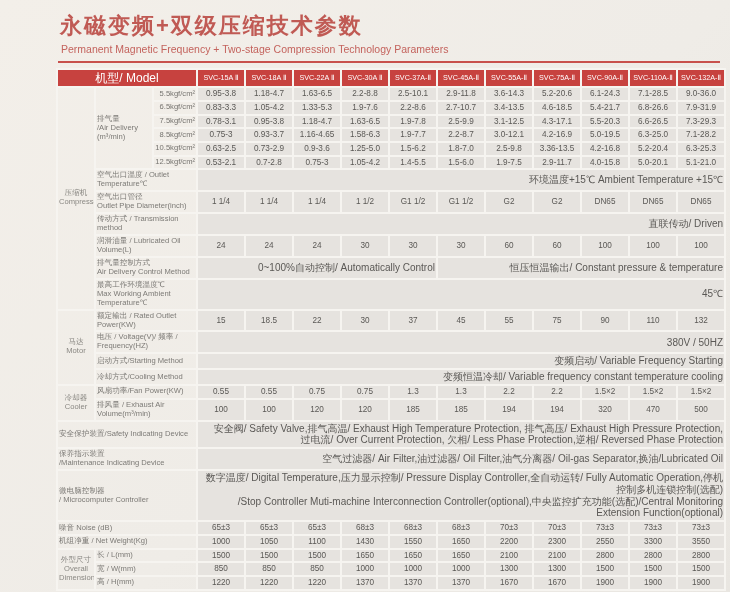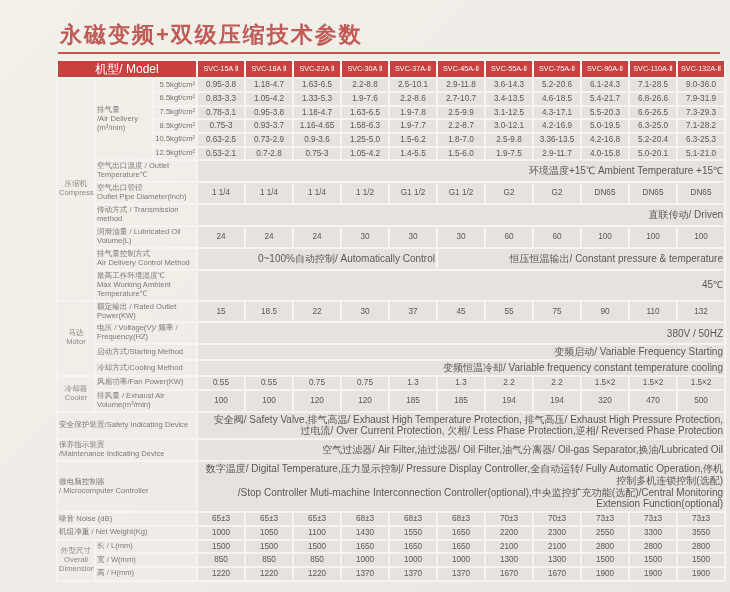--- a/index.html
+++ b/index.html
@@ -7,21 +7,21 @@
     width:730px;height:592px;
     background:#efece7;
     font-family:"Liberation Sans", sans-serif;
     color:#555;
     overflow:hidden;
   }
   .page{
     width:730px;height:592px;
     background:linear-gradient(135deg,#f3efe9 0%,#efece7 55%,#e9e6e1 100%);
     box-sizing:border-box;
-    padding:18px 8px 0 56px;
+    padding:9px 8px 0 56px;
   }
   .title{
     color:#c05a54;
     font-size:22px;
     font-weight:bold;
     letter-spacing:2px;
     margin:2px 0 2px 4px;
   }
   .subtitle{
     color:#c4635d;
@@ -86,20 +86,21 @@
     margin:6px 0 0 2px;
     font-size:8.6px;
     color:#7c7a76;
   }
 </style>
 </head>
 <body>
 
 <div class="page">
   <div class="title">永磁变频+双级压缩技术参数</div>
+  <div class="subtitle">Permanent Magnetic Frequency + Two-stage Compression Technology Parameters</div>
   <div class="divider"></div>
 
   <table class="spec">
     <colgroup>
       <col style="width:38px">
         <col style="width:58px">
         <col style="width:44px">
       <col style="width:48px">
         <col style="width:48px">
         <col style="width:48px">

